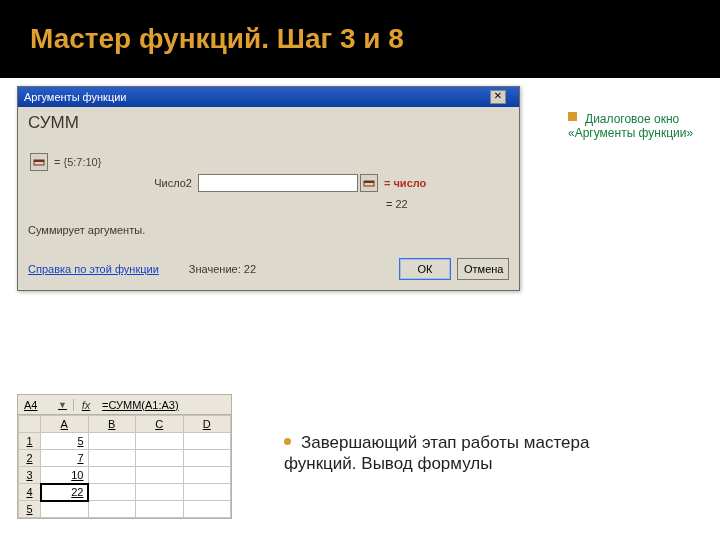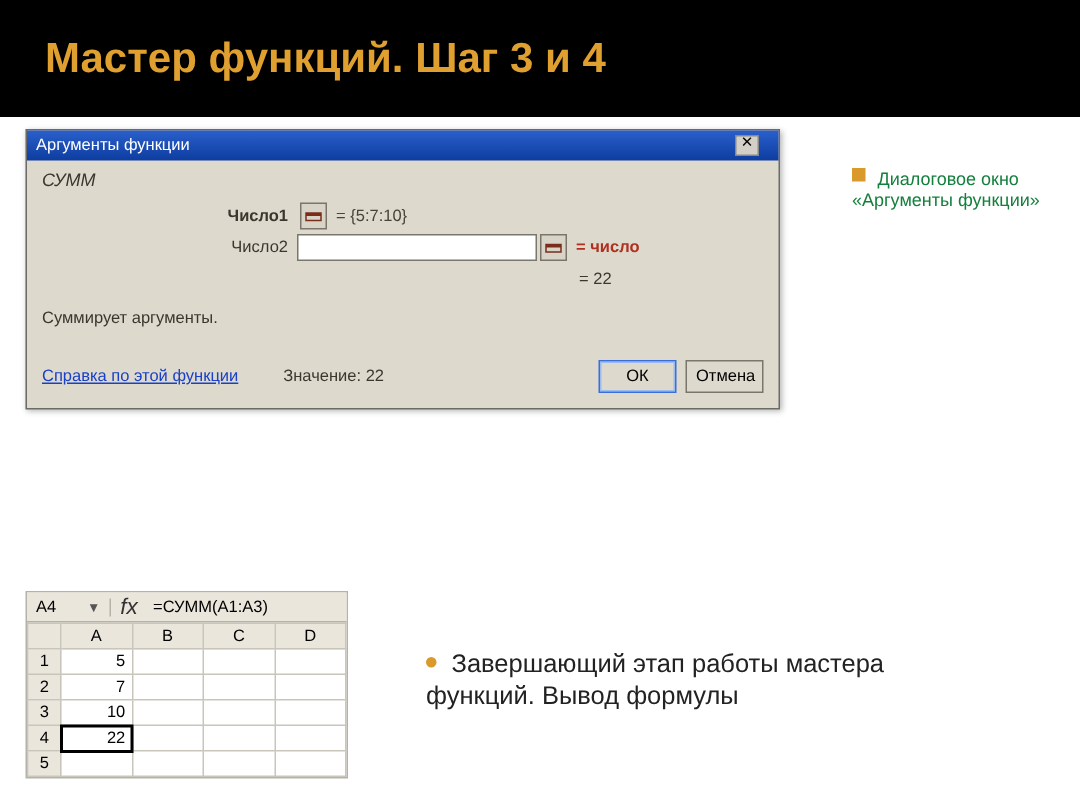--- a/index.html
+++ b/index.html
@@ -54,23 +54,22 @@
     font-size: 10px;
     line-height: 10px;
     text-align: center;
     font-family: Arial, sans-serif;
   }
   .dialog-body {
     padding: 6px 10px 10px 10px;
     color: #3b372e;
   }
   .func-name {
-    font-size: 12px;
-    margin-bottom: 8px;
-    font-style: italic;
+    font-size: 17px;
+    margin-bottom: 20px;
   }
   .arg-row {
     display: flex;
     align-items: center;
     margin: 3px 0;
   }
   .arg-label {
     width: 170px;
     text-align: right;
     padding-right: 6px;
@@ -191,20 +190,21 @@
   
   .sheet {
     position: absolute;
     left: 17px;
     top: 394px;
     width: 215px;
     border: 1px solid #b5b2a7;
     background: #fff;
     font-family: Arial, Tahoma, sans-serif;
     font-size: 11px;
+    text-decoration: underline;
   }
   .fbar {
     display: flex;
     align-items: center;
     height: 20px;
     background: #eae6dc;
     border-bottom: 1px solid #b5b2a7;
   }
   .namebox {
     width: 56px;
@@ -213,21 +213,21 @@
     font-size: 11px;
     display:flex;
     align-items:center;
     justify-content:space-between;
   }
   .namebox-arrow { font-size: 9px; color:#555; }
   .fx {
     width: 24px;
     text-align: center;
     font-style: italic;
-    font-size: 15px;
+    font-size: 11px;
     color: #333;
   }
   .fbar-val {
     flex: 1;
     padding: 0 4px;
     font-size: 11px;
   }
   .sheet table {
     border-collapse: collapse;
     width: 100%;
@@ -253,33 +253,32 @@
     outline: 2px solid #000;
     outline-offset: -1px;
     font-weight: normal;
     text-align: right;
   }
 </style>
 </head>
 <body>
 
 <div class="slide-title-bar">
-  <div class="slide-title">Мастер функций. Шаг 3 и 4</div>
+  <div class="slide-title">Мастер функций. Шаг 3 и 8</div>
 </div>
 
 <div class="dialog">
   <div class="dialog-titlebar">
     <span>Аргументы функции</span>
     <div class="dialog-close">✕</div>
   </div>
   <div class="dialog-body">
     <div class="func-name">СУММ</div>
 
     <div class="arg-row">
-      <div class="arg-label bold">Число1</div>
       <div class="ref-btn">
         <svg viewBox="0 0 12 12">
             <rect x="1" y="4" width="10" height="5" fill="none" stroke="#7a2e1a" stroke-width="1"></rect>
             <rect x="1" y="4" width="10" height="2" fill="#7a2e1a"></rect>
           </svg>
       </div>
       <div class="arg-hint">= {5:7:10}</div>
     </div>
 
     <div class="arg-row">

